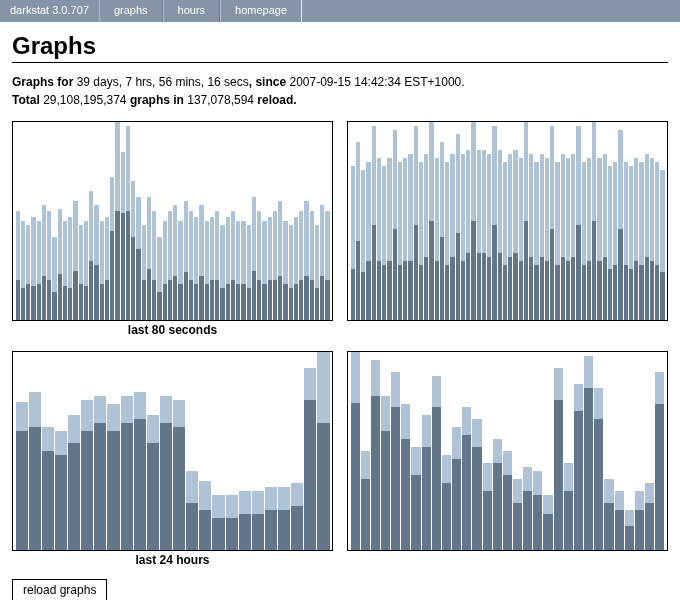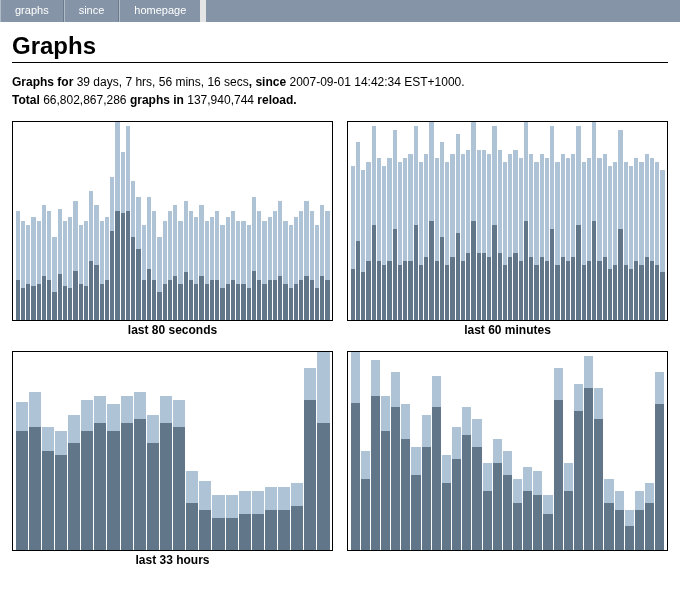--- a/index.html
+++ b/index.html
@@ -24,21 +24,21 @@
   }
   .navbar-item {
     border-left: 1px solid #b0bcc8;
     border-right: 1px solid #6b7a8c;
     padding: 4px 14px;
     color: #fff;
     font-size: 11px;
     cursor: pointer;
   }
   .navbar-item:last-child {
-    border-right: 6px solid #e5e5e5;
+    border-right: 1px solid #e5e5e5;
   }
   .content {
     padding: 4px 12px 12px 12px;
   }
   h1 {
     font-size: 24px;
     font-weight: bold;
     margin: 6px 0 2px 0;
     border-bottom: 1px solid #000;
     padding-bottom: 2px;
@@ -96,39 +96,40 @@
     padding: 3px 10px;
     font-family: inherit;
     font-size: 12px;
     cursor: pointer;
   }
 </style>
 </head>
 <body>
 
 <div class="navbar">
+  <div class="navbar-brand">darkstat 3.0.707</div>
   <div class="navbar-item">graphs</div>
-  <div class="navbar-item">since</div>
+  <div class="navbar-item">hours</div>
   <div class="navbar-item">homepage</div>
 </div>
 
 <div class="content">
   <h1>Graphs</h1>
 
   <div class="stats">
     <div>
       <b>Graphs for</b>
       <span>39 days, 7 hrs, 56 mins, 16 secs</span><b>, since</b>
-      <span>2007-09-01 14:42:34 EST+1000.</span>
+      <span>2007-09-15 14:42:34 EST+1000.</span>
     </div>
     <div>
       <b>Total</b>
-      <span>66,802,867,286</span>
+      <span>29,108,195,374</span>
       <b>graphs in</b>
-      <span>137,940,744</span>
+      <span>137,078,594</span>
       <b>reload.</b>
     </div>
   </div>
 
   <div class="charts-grid">
     <div class="chart-cell">
       <div class="chart-box" id="chart-0">
           <div class="bar-slot">
             <div class="bar-wrap" style="height: 55%;">
               <div class="bar-light" style="height: 63.6364%;"></div>
@@ -848,21 +849,20 @@
               <div class="bar-dark" style="height: 35%;"></div>
             </div>
           </div>
           <div class="bar-slot">
             <div class="bar-wrap" style="height: 76%;">
               <div class="bar-light" style="height: 68.4211%;"></div>
               <div class="bar-dark" style="height: 31.5789%;"></div>
             </div>
           </div>
         </div>
-      <div class="chart-label">last 60 minutes</div>
     </div>
     <div class="chart-cell">
       <div class="chart-box" id="chart-2">
           <div class="bar-slot">
             <div class="bar-wrap" style="height: 75%;">
               <div class="bar-light" style="height: 20%;"></div>
               <div class="bar-dark" style="height: 80%;"></div>
             </div>
           </div>
           <div class="bar-slot">
@@ -997,21 +997,21 @@
               <div class="bar-dark" style="height: 82.6087%;"></div>
             </div>
           </div>
           <div class="bar-slot">
             <div class="bar-wrap" style="height: 100%;">
               <div class="bar-light" style="height: 36%;"></div>
               <div class="bar-dark" style="height: 64%;"></div>
             </div>
           </div>
         </div>
-      <div class="chart-label">last 33 hours</div>
+      <div class="chart-label">last 24 hours</div>
     </div>
     <div class="chart-cell">
       <div class="chart-box" id="chart-3">
           <div class="bar-slot">
             <div class="bar-wrap" style="height: 100%;">
               <div class="bar-light" style="height: 26%;"></div>
               <div class="bar-dark" style="height: 74%;"></div>
             </div>
           </div>
           <div class="bar-slot">
@@ -1191,13 +1191,14 @@
           <div class="bar-slot">
             <div class="bar-wrap" style="height: 90%;">
               <div class="bar-light" style="height: 17.7778%;"></div>
               <div class="bar-dark" style="height: 82.2222%;"></div>
             </div>
           </div>
         </div>
     </div>
   </div>
 
+  <button class="reload-btn">reload graphs</button>
 </div>
 
 </body></html>

